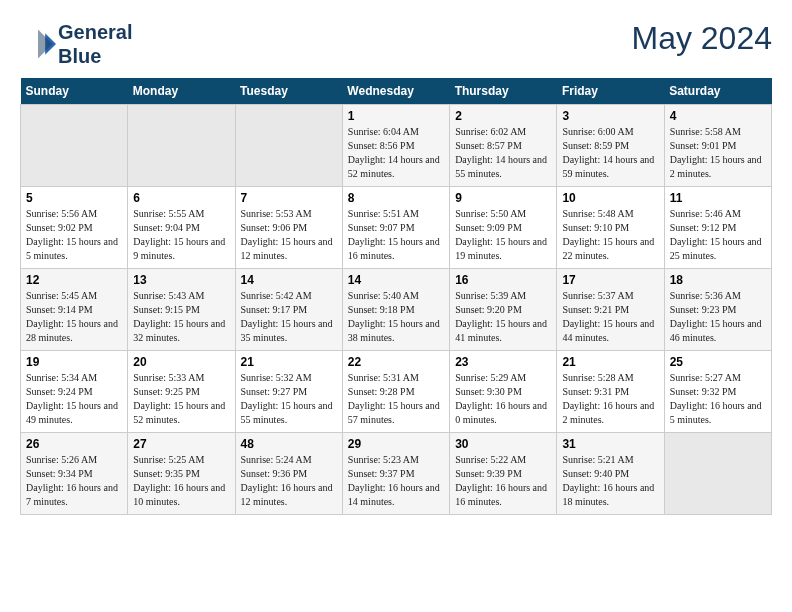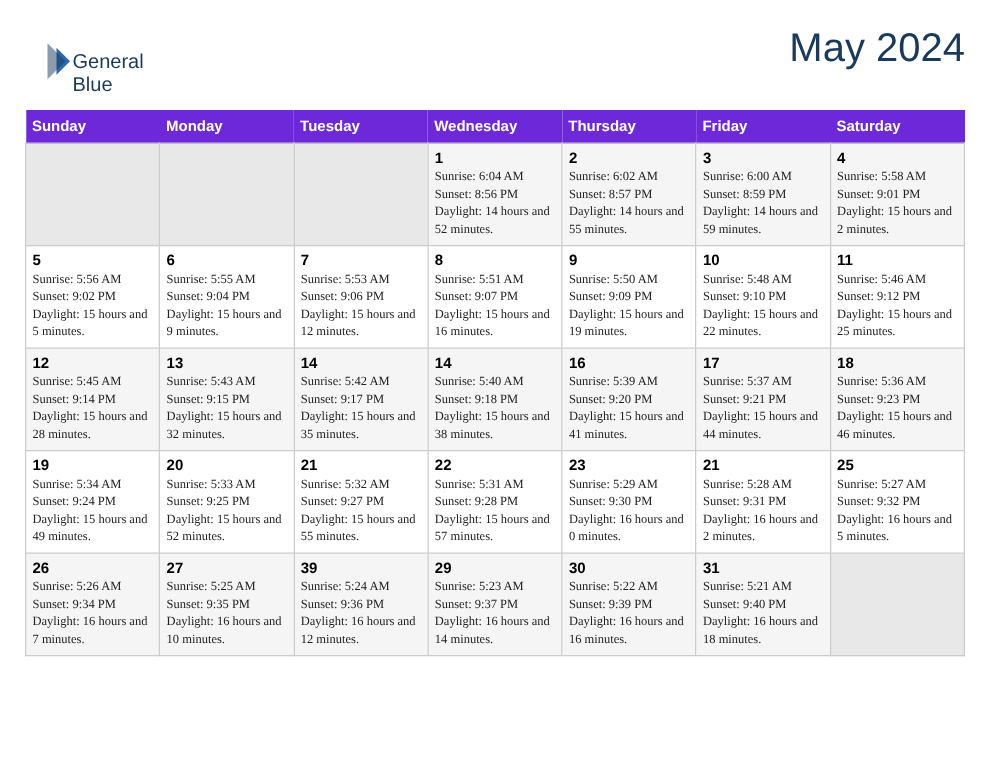--- a/index.html
+++ b/index.html
@@ -14,25 +14,24 @@
       display: flex;
       justify-content: space-between;
       align-items: flex-start;
       margin-bottom: 10px;
     }
     .logo {
       display: flex;
       align-items: center;
     }
     .logo-text {
-      font-size: 16px;
-      font-weight: normal;
+      font-size: 20px;
+      font-weight: bold;
       color: #1a3a5c;
       line-height: 1.2;
-      margin-top: 20px;
     }
     .logo-icon {
       width: 36px;
       height: 36px;
       margin-right: 2px;
     }
     .title-block {
       text-align: right;
     }
     .month-year {
@@ -43,21 +42,21 @@
     .location {
       font-size: 16px;
       color: #333;
     }
     table {
       width: 100%;
       border-collapse: collapse;
       font-size: 11px;
     }
     thead tr th {
-      background-color: #6d28d9;
+      background-color: #0c4a6e;
       color: #fff;
       text-align: left;
       padding: 6px 5px;
       font-size: 12px;
       font-weight: bold;
     }
     tbody tr td {
       border: 1px solid #ccc;
       vertical-align: top;
       padding: 4px 5px;
@@ -234,21 +233,21 @@
       <tr>
         <td>
           <span class="day-num">26</span>
           <div class="day-info">Sunrise: 5:26 AM<br>Sunset: 9:34 PM<br>Daylight: 16 hours and 7 minutes.</div>
         </td>
         <td>
           <span class="day-num">27</span>
           <div class="day-info">Sunrise: 5:25 AM<br>Sunset: 9:35 PM<br>Daylight: 16 hours and 10 minutes.</div>
         </td>
         <td>
-          <span class="day-num">39</span>
+          <span class="day-num">48</span>
           <div class="day-info">Sunrise: 5:24 AM<br>Sunset: 9:36 PM<br>Daylight: 16 hours and 12 minutes.</div>
         </td>
         <td>
           <span class="day-num">29</span>
           <div class="day-info">Sunrise: 5:23 AM<br>Sunset: 9:37 PM<br>Daylight: 16 hours and 14 minutes.</div>
         </td>
         <td>
           <span class="day-num">30</span>
           <div class="day-info">Sunrise: 5:22 AM<br>Sunset: 9:39 PM<br>Daylight: 16 hours and 16 minutes.</div>
         </td>

